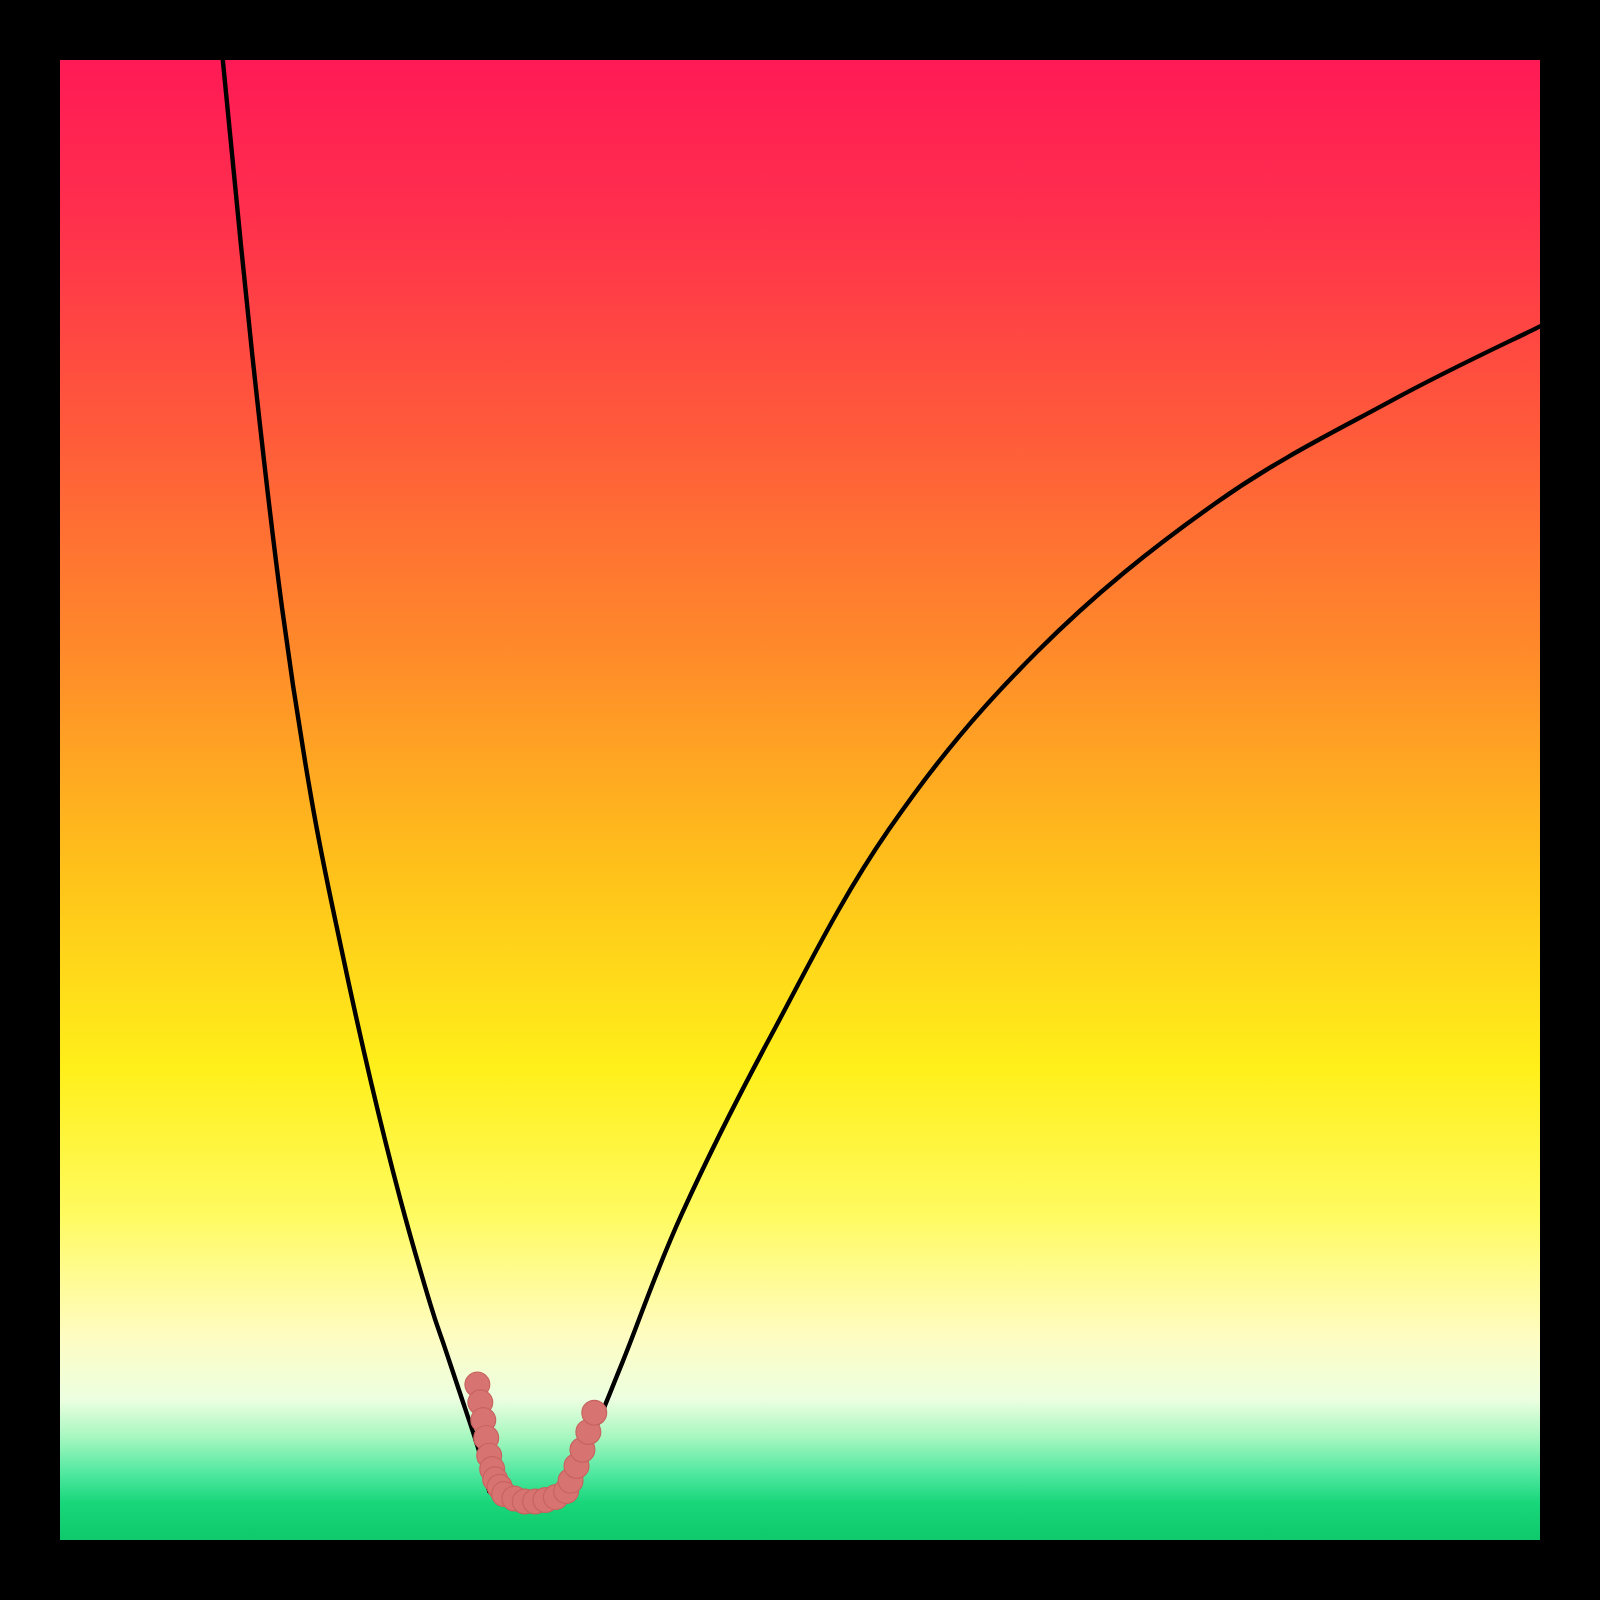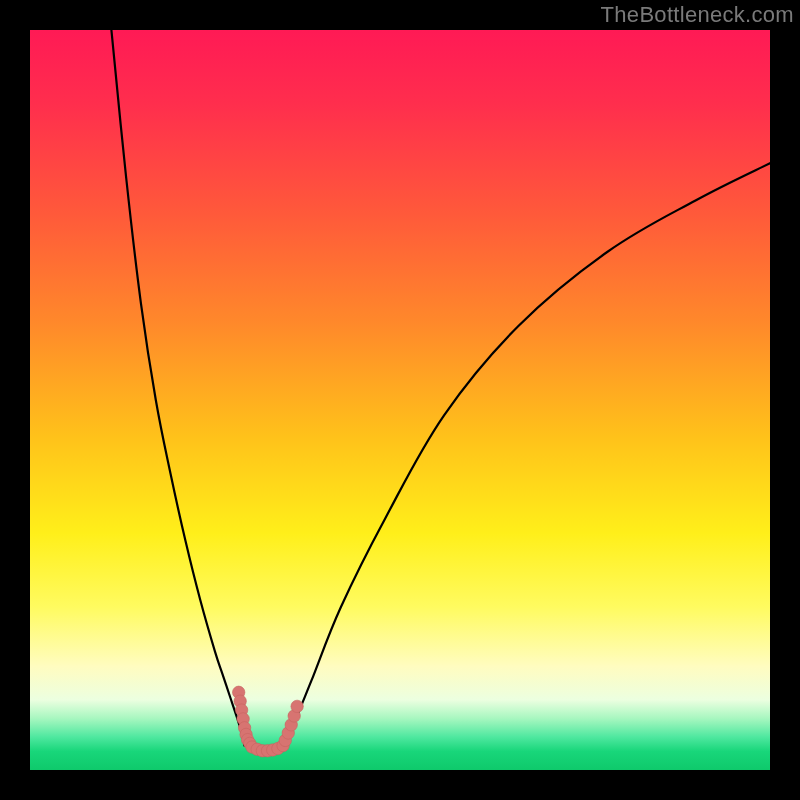--- a/index.html
+++ b/index.html
@@ -35,21 +35,20 @@
     font-weight: 500;
     letter-spacing: 0.3px;
     user-select: none;
   }
   svg { display: block; }
 </style>
 </head>
 <body>
 
 <div class="frame">
-  <div class="watermark">TheBottleneck.com</div>
 
   <div class="plot">
     <svg id="chart-svg" width="740" height="740" viewBox="0 0 740 740">
       <defs>
         <linearGradient id="bg-grad" x1="0" y1="0" x2="0" y2="1">
             <stop offset="0.00%" stop-color="#ff1a55"></stop>
             <stop offset="10.00%" stop-color="#ff2e4d"></stop>
             <stop offset="25.00%" stop-color="#ff5a3a"></stop>
             <stop offset="40.00%" stop-color="#ff8a2a"></stop>
             <stop offset="55.00%" stop-color="#ffc21a"></stop>

